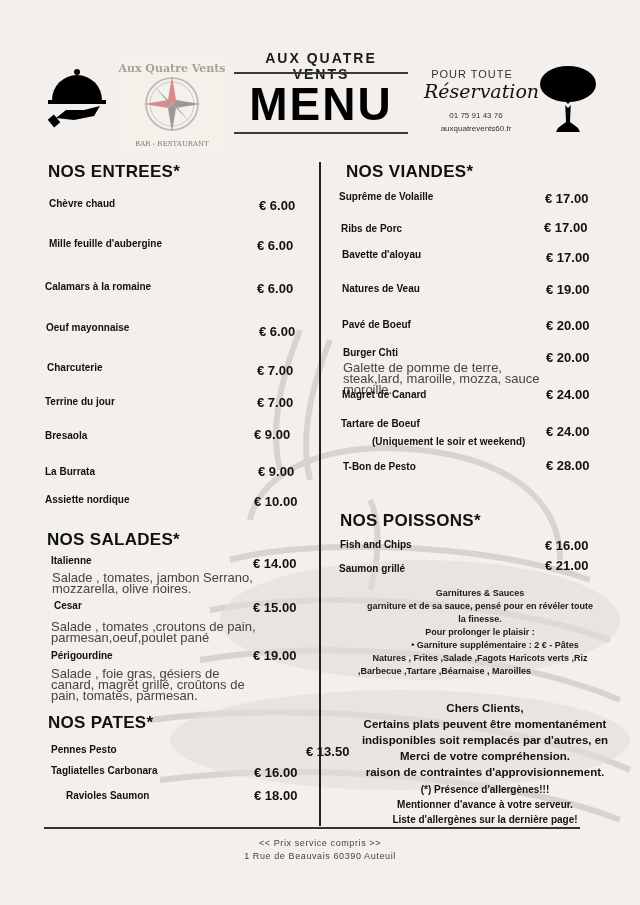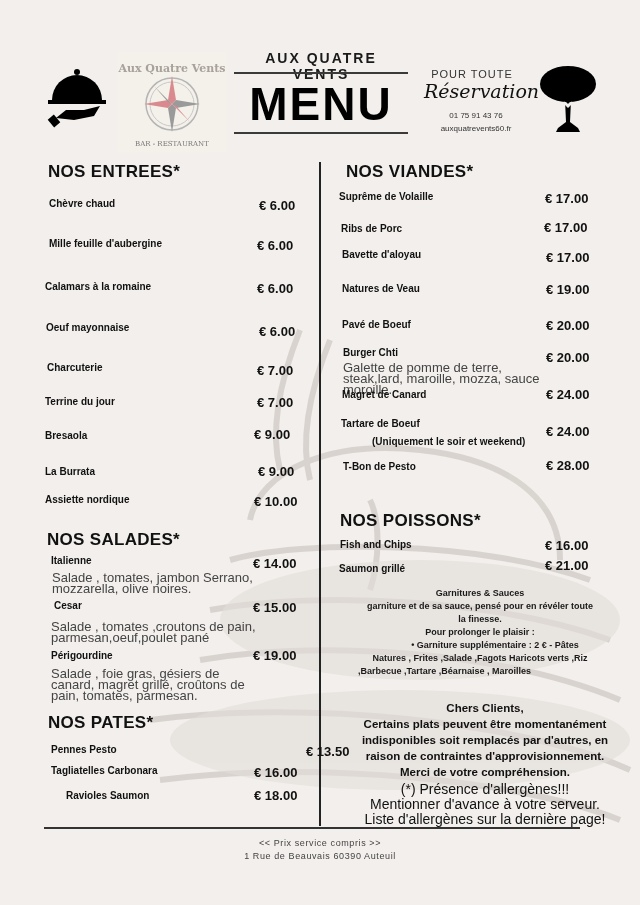--- a/index.html
+++ b/index.html
@@ -25,21 +25,21 @@
   .vdivider { left: 319px; top: 162px; width: 2px; height: 664px; background: #222; }
   .bottom-line { left: 44px; top: 827px; width: 536px; height: 2px; background: #333; }
 
   .section-title { font-size: 17px; font-weight: 700; color: #111; letter-spacing: 0.3px; }
   .item-name { font-size: 10px; font-weight: 700; color: #111; white-space: nowrap; }
   .item-price { font-size: 13px; font-weight: 700; color: #111; white-space: nowrap; }
   .item-desc { font-size: 13px; color: #444; line-height: 11px; }
 
   .notes { left: 340px; width: 280px; text-align: center; font-size: 9px; font-weight: 700; color: #1a1a1a; line-height: 13px; }
   .clients { left: 348px; width: 274px; text-align: center; font-size: 11.5px; font-weight: 700; color: #111; line-height: 16px; }
-  .allergen { left: 348px; width: 274px; text-align: center; font-size: 14px; font-weight: 400; color: #111; line-height: 15px; }
+  .allergen { left: 348px; width: 274px; text-align: center; font-size: 10px; font-weight: 700; color: #111; line-height: 15px; }
 
   .footer { left: 180px; width: 280px; text-align: center; font-size: 9px; color: #444; letter-spacing: 0.6px; }
 </style>
 </head>
 <body>
 
 <svg class="bg-sketch" viewBox="0 0 640 905">
   <g fill="none" stroke="#d6d1cc" stroke-width="6" opacity="0.9">
     <path d="M250 520 C260 470 330 440 420 450 C510 460 560 500 560 560"></path>
     <path d="M230 560 C300 540 480 540 590 580"></path>
@@ -197,22 +197,22 @@
   <div>Pour prolonger le plaisir :</div>
   <div style="padding-left:30px;">• Garniture supplémentaire : 2 € - Pâtes</div>
   <div>Natures ,  Frites ,Salade ,Fagots Haricots verts ,Riz</div>
   <div style="text-align:left; padding-left:18px;">,Barbecue ,Tartare ,Béarnaise , Maroilles</div>
 </div>
 
 <div class="abs clients" style="top:700px;">
   <div>Chers Clients,</div>
   <div>Certains plats peuvent être momentanément</div>
   <div>indisponibles soit remplacés par d'autres, en</div>
+  <div>Merci de votre compréhension.</div>
   <div>raison de contraintes d'approvisionnement.</div>
-  <div>Merci de votre compréhension.</div>
 </div>
 
 <div class="abs allergen" style="top:782px;">
   <div>(*) Présence d'allergènes!!!</div>
   <div>Mentionner d'avance à votre serveur.</div>
   <div>Liste d'allergènes sur la dernière page!</div>
 </div>
 
 <div class="abs bottom-line"></div>
 

